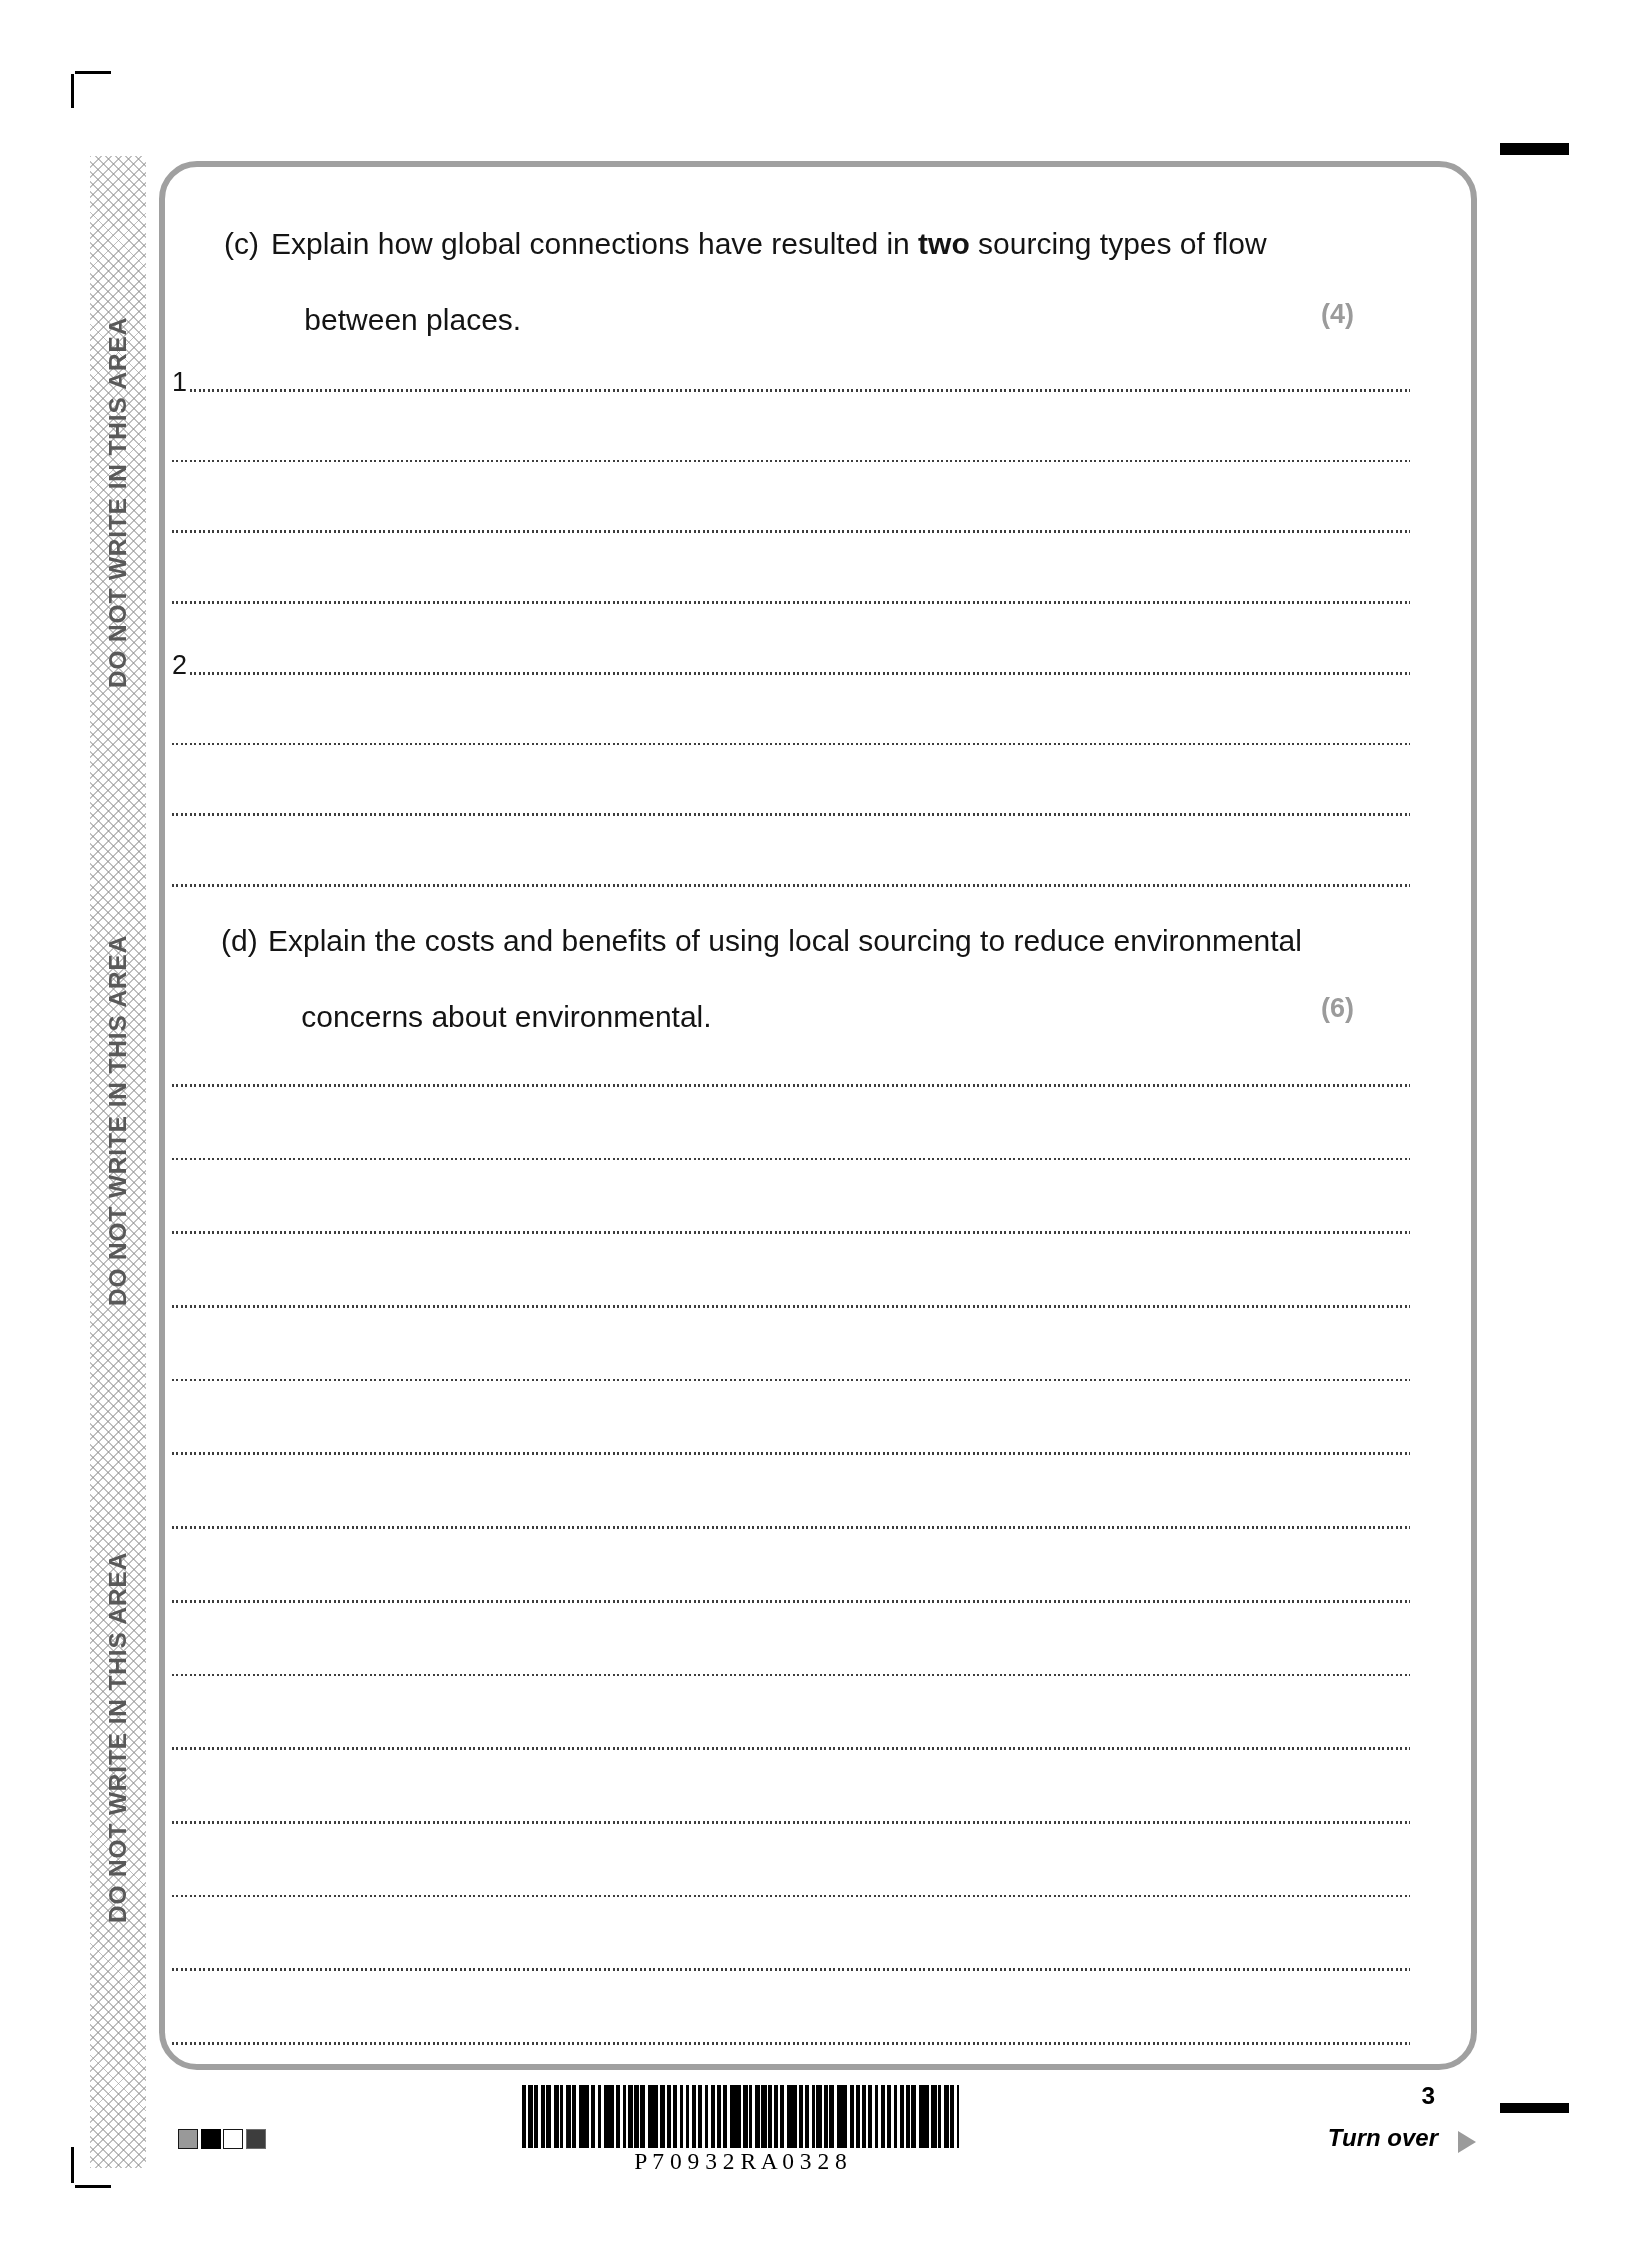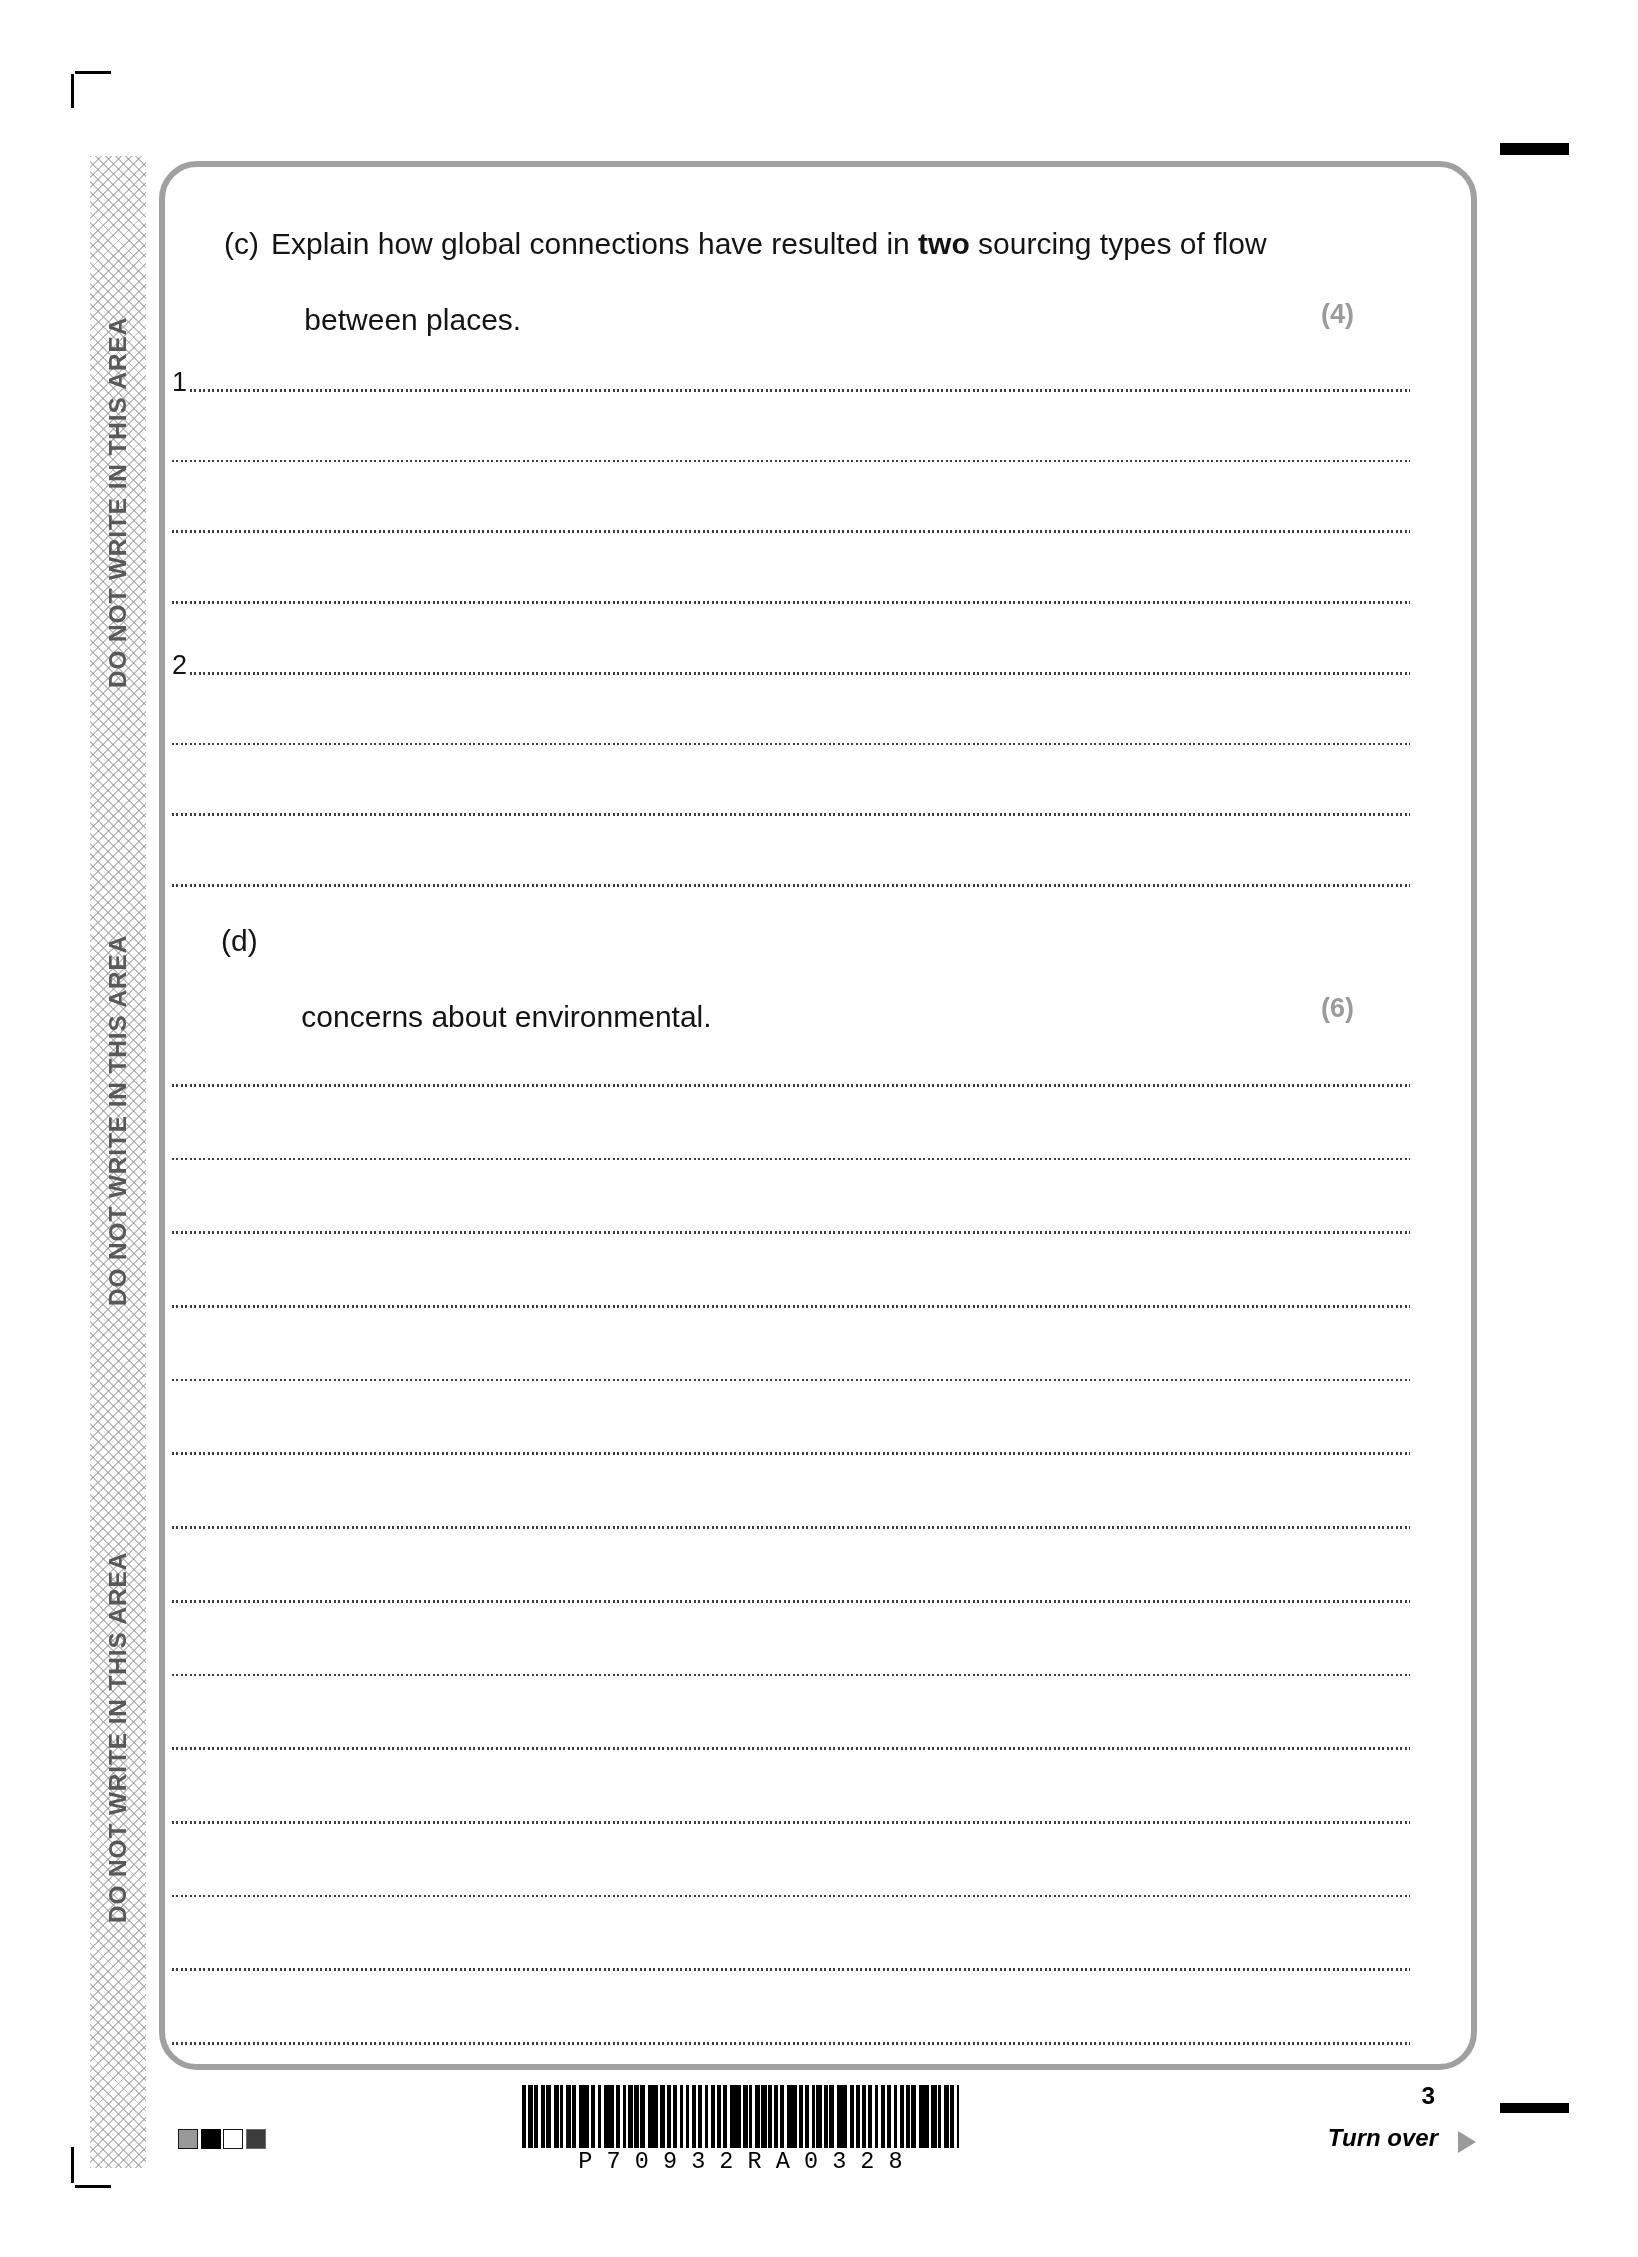--- a/index.html
+++ b/index.html
@@ -91,21 +91,21 @@
     position:absolute;left:522px;top:2085px;width:437px;height:66px;
     background:
       repeating-linear-gradient(to right,#000 0 3.6px,transparent 3.6px 6.3px),
       repeating-linear-gradient(to right,#000 0 1.8px,transparent 1.8px 11.8px),
       repeating-linear-gradient(to right,transparent 0 8.1px,#000 8.1px 11px,transparent 11px 26px),
       #fff;
   }
   #barcode-text{
     position:absolute;left:522px;top:2148px;width:437px;
     text-align:center;
-    font-family:Liberation Mono, monospace;
+    font-family:Liberation Serif, serif;
     font-size:23.5px;color:#000;background:#fff;
     white-space:nowrap;
   }
   #page-number{
     position:absolute;right:203px;top:2082px;
     font-weight:bold;font-size:24.4px;color:#000;
   }
   #turn-over{
     position:absolute;right:200px;top:2124px;
     font-weight:bold;font-style:italic;font-size:24px;color:#000;
@@ -156,21 +156,21 @@
   <span class="ans-num" id="num-2">2</span>
   <div class="lines" id="lines-c2">
       <div class="dline"></div>
       <div class="dline"></div>
       <div class="dline"></div>
       <div class="dline"></div>
     </div>
 
   <div class="question" id="question-d">
     <span class="q-label">(d)</span>
-    <span class="q-text"><br>
+    <span class="q-text"><span>Explain the costs and benefits of using local sourcing to reduce environmental</span><br>
     <span>concerns about environmental.</span></span>
   </div>
   <div class="marks" id="marks-d">(6)</div>
 
   <div class="lines" id="lines-d">
       <div class="dline"></div>
       <div class="dline"></div>
       <div class="dline"></div>
       <div class="dline"></div>
       <div class="dline"></div>

